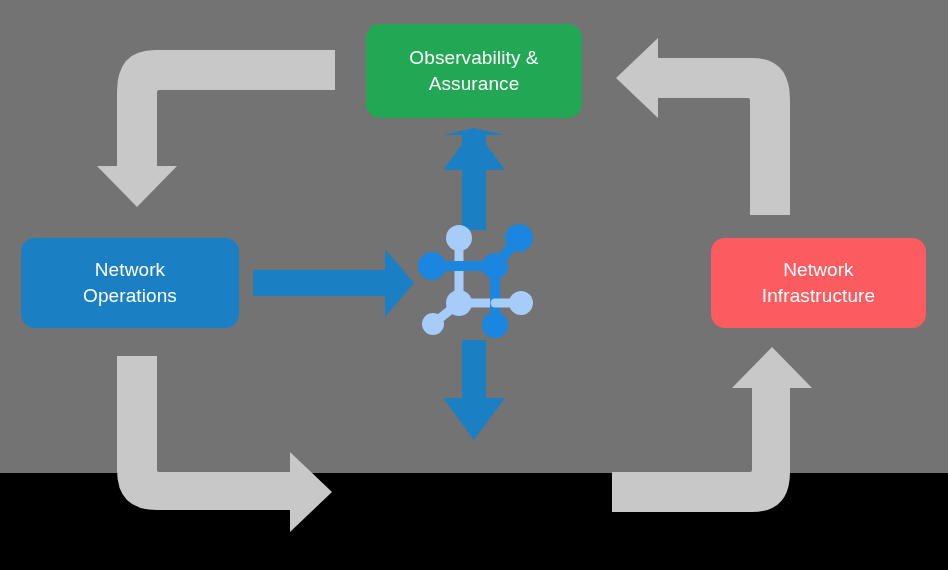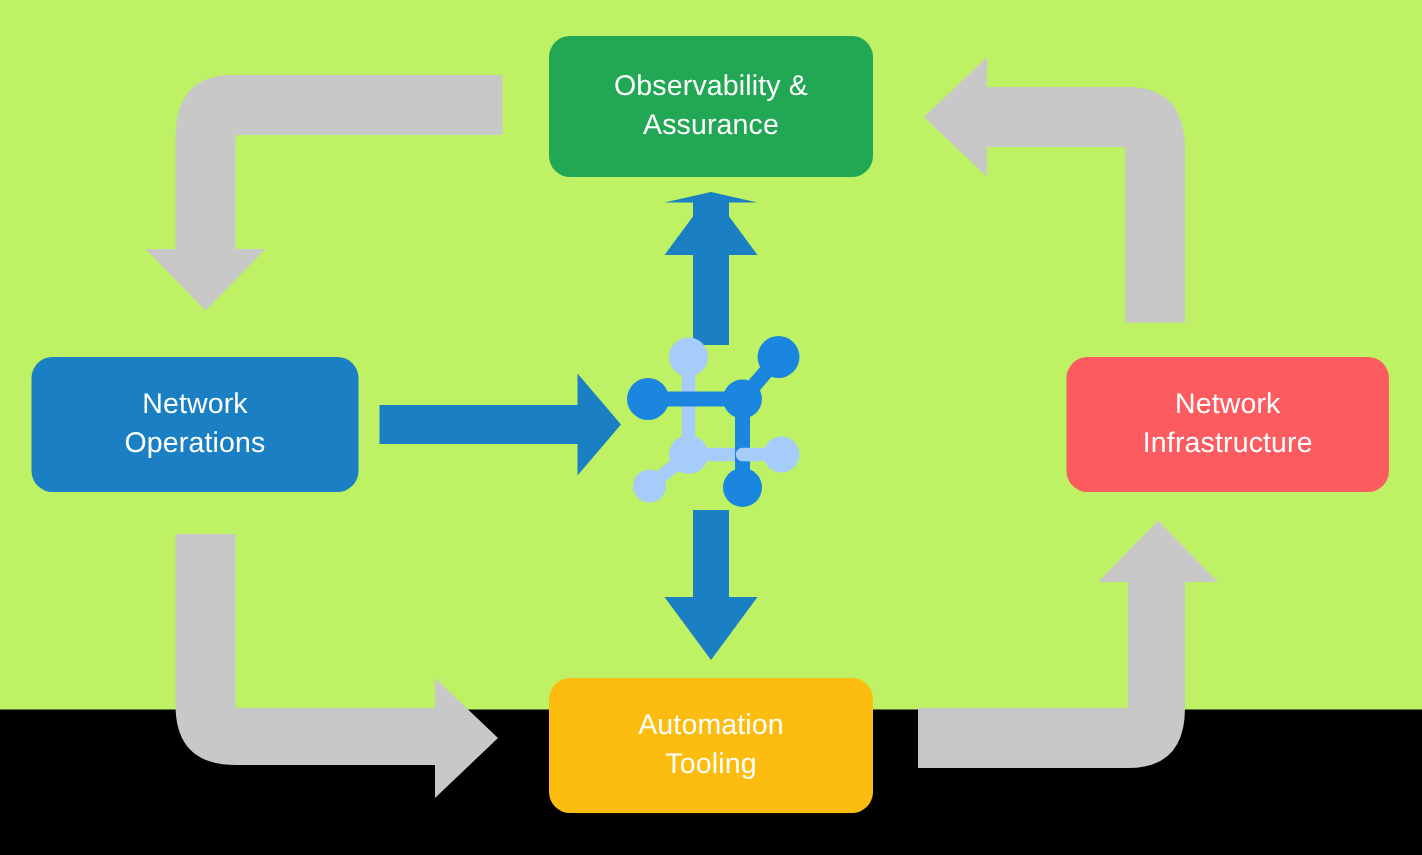--- a/index.html
+++ b/index.html
@@ -10,21 +10,21 @@
   body {
     width: 948px;
     height: 570px;
     overflow: hidden;
     font-family: "Liberation Sans", sans-serif;
   }
   #diagram-root {
     position: relative;
     width: 948px;
     height: 473px;
-    background: #bef264;
+    background: #737373;
   }
   .flow-svg {
     position: absolute;
     left: 0;
     top: 0;
     width: 948px;
     height: 570px;
   }
   .node-box {
     position: absolute;
@@ -105,24 +105,20 @@
   <div class="node-box" id="box-operations" style="background:#1B7FC4;">
     <span class="node-label">Network
 Operations</span>
   </div>
 
   <div class="node-box" id="box-infrastructure" style="background:#FC5C60;">
     <span class="node-label">Network
 Infrastructure</span>
   </div>
 
-  <div class="node-box" id="box-automation" style="background:#FDBD10;">
-    <span class="node-label">Automation
-Tooling</span>
-  </div>
 
   <svg id="center-icon" viewBox="0 0 118 118">
 
     <g stroke="#A6CDFA" stroke-width="9" stroke-linecap="round" fill="none">
       <line x1="41" y1="16" x2="41" y2="46"></line>
       <line x1="41" y1="46" x2="41" y2="81"></line>
       <line x1="41" y1="81" x2="77" y2="81"></line>
       <line x1="41" y1="81" x2="16" y2="101"></line>
     </g>
 

